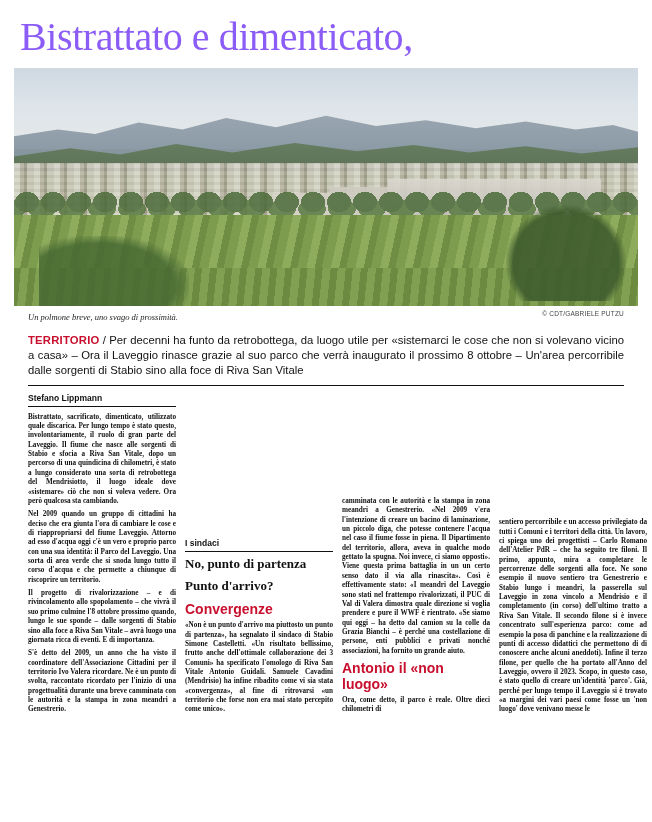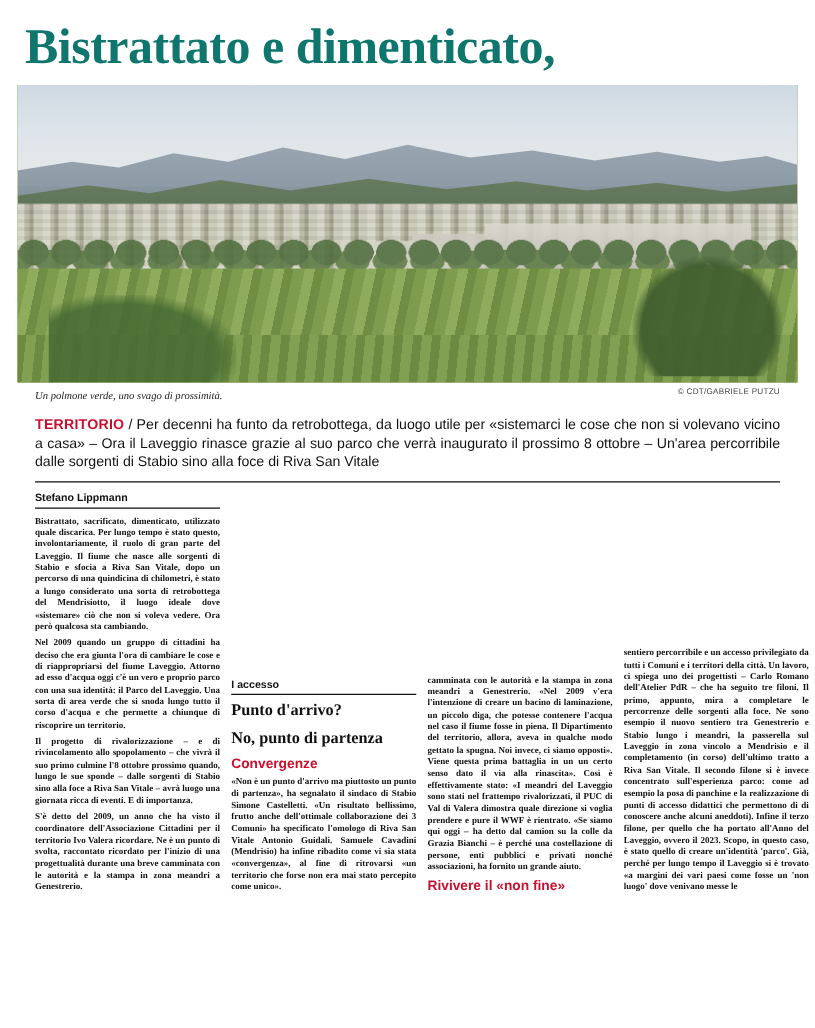--- a/index.html
+++ b/index.html
@@ -18,25 +18,25 @@
     position: relative;
     width: 652px;
     height: 822px;
     box-sizing: border-box;
     padding: 12px 14px 8px 14px;
   }
 
   
   .headline {
     font-family: "Liberation Serif", serif;
-    font-weight: bold;
+    font-weight: normal;
     font-size: 40px;
     line-height: 1.04;
     letter-spacing: -0.4px;
-    color: #0f766e;
+    color: #8b5cf6;
     margin: 4px 0 10px 6px;
   }
   .headline .l2 { display: block; }
 
   
   .photo-wrap {
     position: relative;
     width: 624px;
     height: 238px;
     margin: 0 auto;
@@ -184,21 +184,21 @@
   .deck {
     font-family: "Liberation Serif", serif;
     font-weight: bold;
     font-size: 13px;
     line-height: 1.15;
     margin: 0 0 7px 0;
   }
   .sub-sub {
     font-family: "Liberation Sans", sans-serif;
     font-weight: bold;
-    font-size: 11px;
+    font-size: 14px;
     color: #c8102e;
     margin: 0 0 4px 0;
   }
   p.body {
     font-family: "Liberation Serif", serif;
     font-size: 7.2px;
     line-height: 1.30;
     text-align: justify;
     margin: 0 0 4px 0;
     hyphens: auto;
@@ -224,50 +224,51 @@
     <div class="industrial"></div>
     <div class="trees"></div>
     <div class="fields"></div>
     <div class="fields-bot"></div>
     <div class="bigtree"></div>
     <div class="bigtree2"></div>
   </div>
 
   <div>
     <span class="credit">© CDT/GABRIELE PUTZU</span>
-    <span class="caption">Un polmone verde, uno svago di prossimità.</span>
+    <span class="caption">Un polmone breve, uno svago di prossimità.</span>
   </div>
 
   <p class="standfirst">
     <span class="kicker">TERRITORIO</span><span> / Per decenni ha funto da retrobottega, da luogo utile per «sistemarci le cose che non si volevano vicino a casa» – Ora il Laveggio rinasce grazie al suo parco che verrà inaugurato il prossimo 8 ottobre – Un'area percorribile dalle sorgenti di Stabio sino alla foce di Riva San Vitale</span>
   </p>
 
   <hr class="rule">
 
   <div class="columns">
 
     <div class="col">
       <div class="byline">Stefano Lippmann</div>
       <p class="body">Bistrattato, sacrificato, dimenticato, utilizzato quale discarica. Per lungo tempo è stato questo, involontariamente, il ruolo di gran parte del Laveggio. Il fiume che nasce alle sorgenti di Stabio e sfocia a Riva San Vitale, dopo un percorso di una quindicina di chilometri, è stato a lungo considerato una sorta di retrobottega del Mendrisiotto, il luogo ideale dove «sistemare» ciò che non si voleva vedere. Ora però qualcosa sta cambiando.</p>
       <p class="body">Nel 2009 quando un gruppo di cittadini ha deciso che era giunta l'ora di cambiare le cose e di riappropriarsi del fiume Laveggio. Attorno ad esso d'acqua oggi c'è un vero e proprio parco con una sua identità: il Parco del Laveggio. Una sorta di area verde che si snoda lungo tutto il corso d'acqua e che permette a chiunque di riscoprire un territorio.</p>
       <p class="body">Il progetto di rivalorizzazione – e di rivincolamento allo spopolamento – che vivrà il suo primo culmine l'8 ottobre prossimo quando, lungo le sue sponde – dalle sorgenti di Stabio sino alla foce a Riva San Vitale – avrà luogo una giornata ricca di eventi. E di importanza.</p>
       <p class="body">S'è detto del 2009, un anno che ha visto il coordinatore dell'Associazione Cittadini per il territorio Ivo Valera ricordare. Ne è un punto di svolta, raccontato ricordato per l'inizio di una progettualità durante una breve camminata con le autorità e la stampa in zona meandri a Genestrerio.</p>
     </div>
 
     <div class="col">
-      <div class="sub-head">I accesso</div>
+      <div class="sub-head">I sindaci</div>
+      <div class="deck">No, punto di partenza</div>
       <div class="deck">Punto d'arrivo?</div>
-      <div class="deck">No, punto di partenza</div>
       <div class="sub-sub">Convergenze</div>
       <p class="body">«Non è un punto d'arrivo ma piuttosto un punto di partenza», ha segnalato il sindaco di Stabio Simone Castelletti. «Un risultato bellissimo, frutto anche dell'ottimale collaborazione dei 3 Comuni» ha specificato l'omologo di Riva San Vitale Antonio Guidali. Samuele Cavadini (Mendrisio) ha infine ribadito come vi sia stata «convergenza», al fine di ritrovarsi «un territorio che forse non era mai stato percepito come unico».</p>
     </div>
 
     <div class="col">
       <p class="body">camminata con le autorità e la stampa in zona meandri a Genestrerio. «Nel 2009 v'era l'intenzione di creare un bacino di laminazione, un piccolo diga, che potesse contenere l'acqua nel caso il fiume fosse in piena. Il Dipartimento del territorio, allora, aveva in qualche modo gettato la spugna. Noi invece, ci siamo opposti». Viene questa prima battaglia in un un certo senso dato il via alla rinascita». Così è effettivamente stato: «I meandri del Laveggio sono stati nel frattempo rivalorizzati, il PUC di Val di Valera dimostra quale direzione si voglia prendere e pure il WWF è rientrato. «Se siamo qui oggi – ha detto dal camion su la colle da Grazia Bianchi – è perché una costellazione di persone, enti pubblici e privati nonché associazioni, ha fornito un grande aiuto.</p>
-      <div class="sub-sub">Rivivere il «non fine»</div>
+      <div class="sub-sub">Antonio il «non luogo»</div>
+      <p class="body">Ora, come detto, il parco è reale. Oltre dieci chilometri di</p>
     </div>
 
     <div class="col">
       <p class="body">sentiero percorribile e un accesso privilegiato da tutti i Comuni e i territori della città. Un lavoro, ci spiega uno dei progettisti – Carlo Romano dell'Atelier PdR – che ha seguito tre filoni. Il primo, appunto, mira a completare le percorrenze delle sorgenti alla foce. Ne sono esempio il nuovo sentiero tra Genestrerio e Stabio lungo i meandri, la passerella sul Laveggio in zona vincolo a Mendrisio e il completamento (in corso) dell'ultimo tratto a Riva San Vitale. Il secondo filone si è invece concentrato sull'esperienza parco: come ad esempio la posa di panchine e la realizzazione di punti di accesso didattici che permettono di di conoscere anche alcuni aneddoti). Infine il terzo filone, per quello che ha portato all'Anno del Laveggio, ovvero il 2023. Scopo, in questo caso, è stato quello di creare un'identità 'parco'. Già, perché per lungo tempo il Laveggio si è trovato «a margini dei vari paesi come fosse un 'non luogo' dove venivano messe le</p>
     </div>
 
   </div>
 </div>
 
 </body></html>

